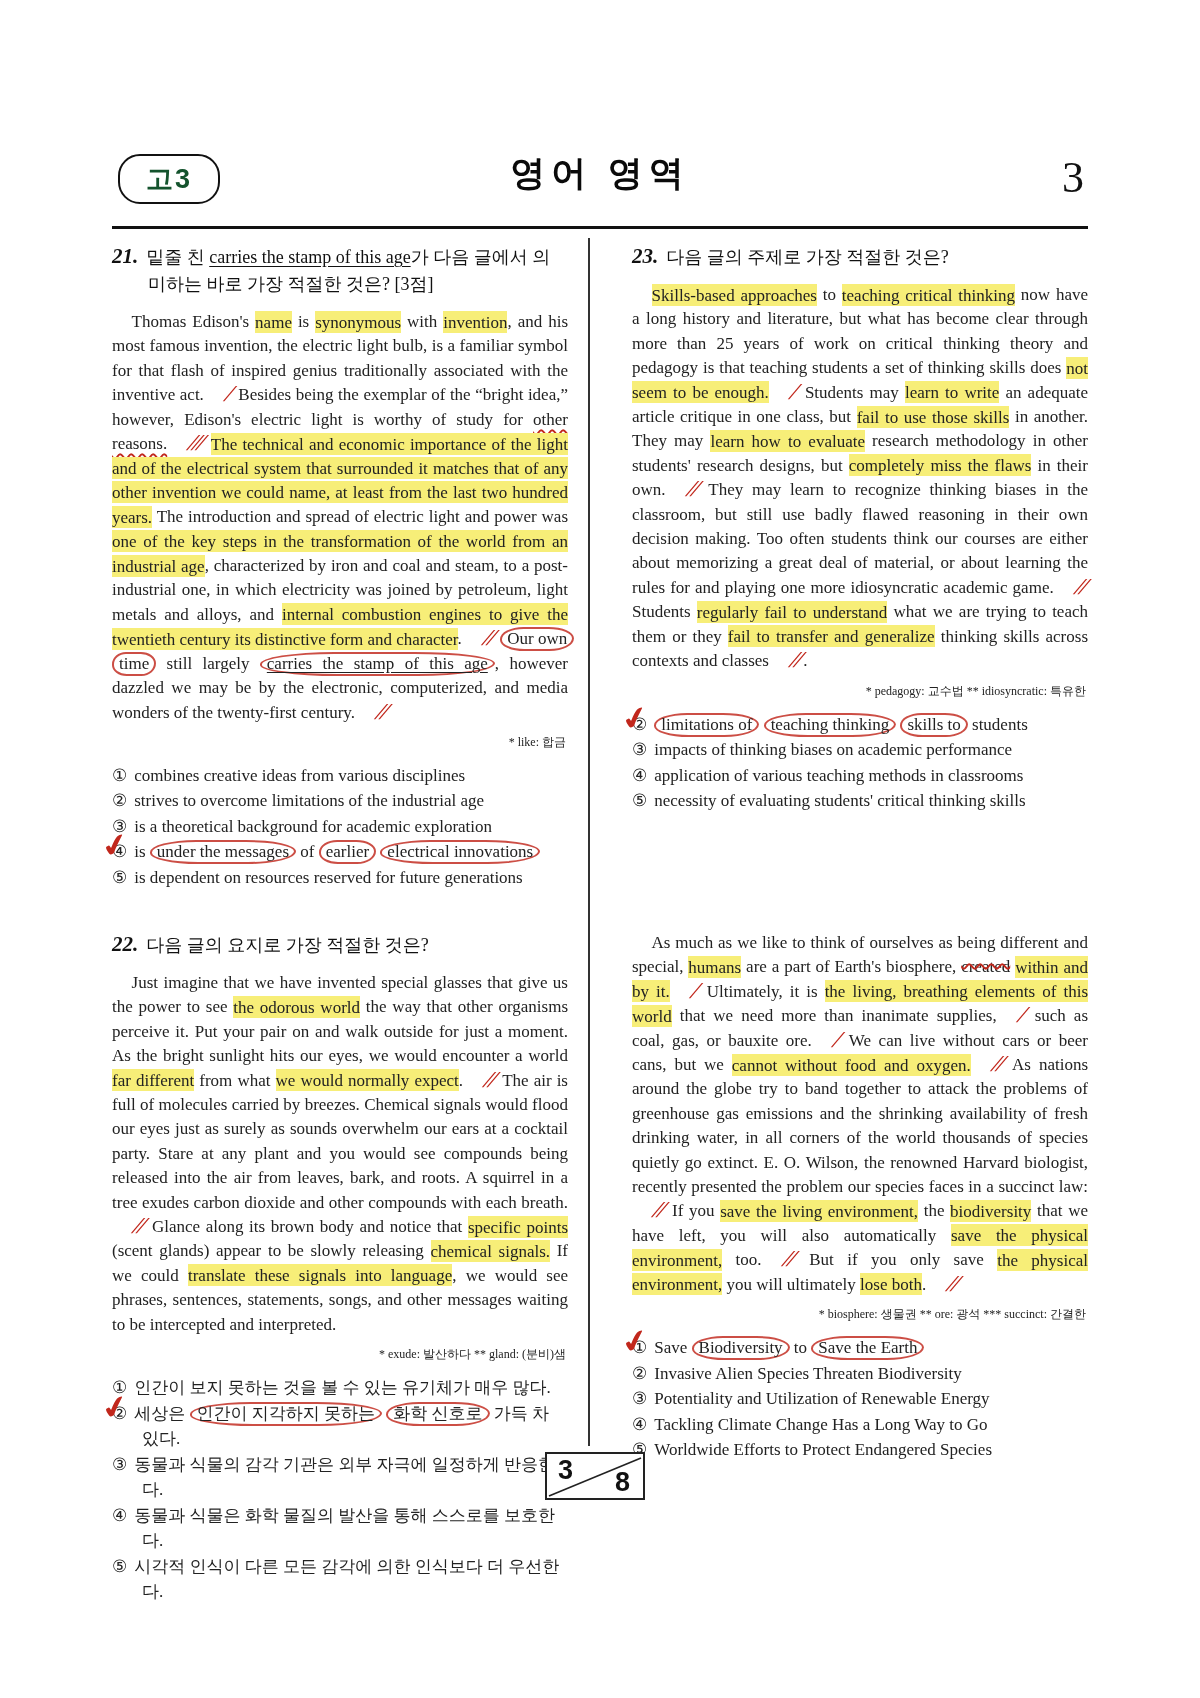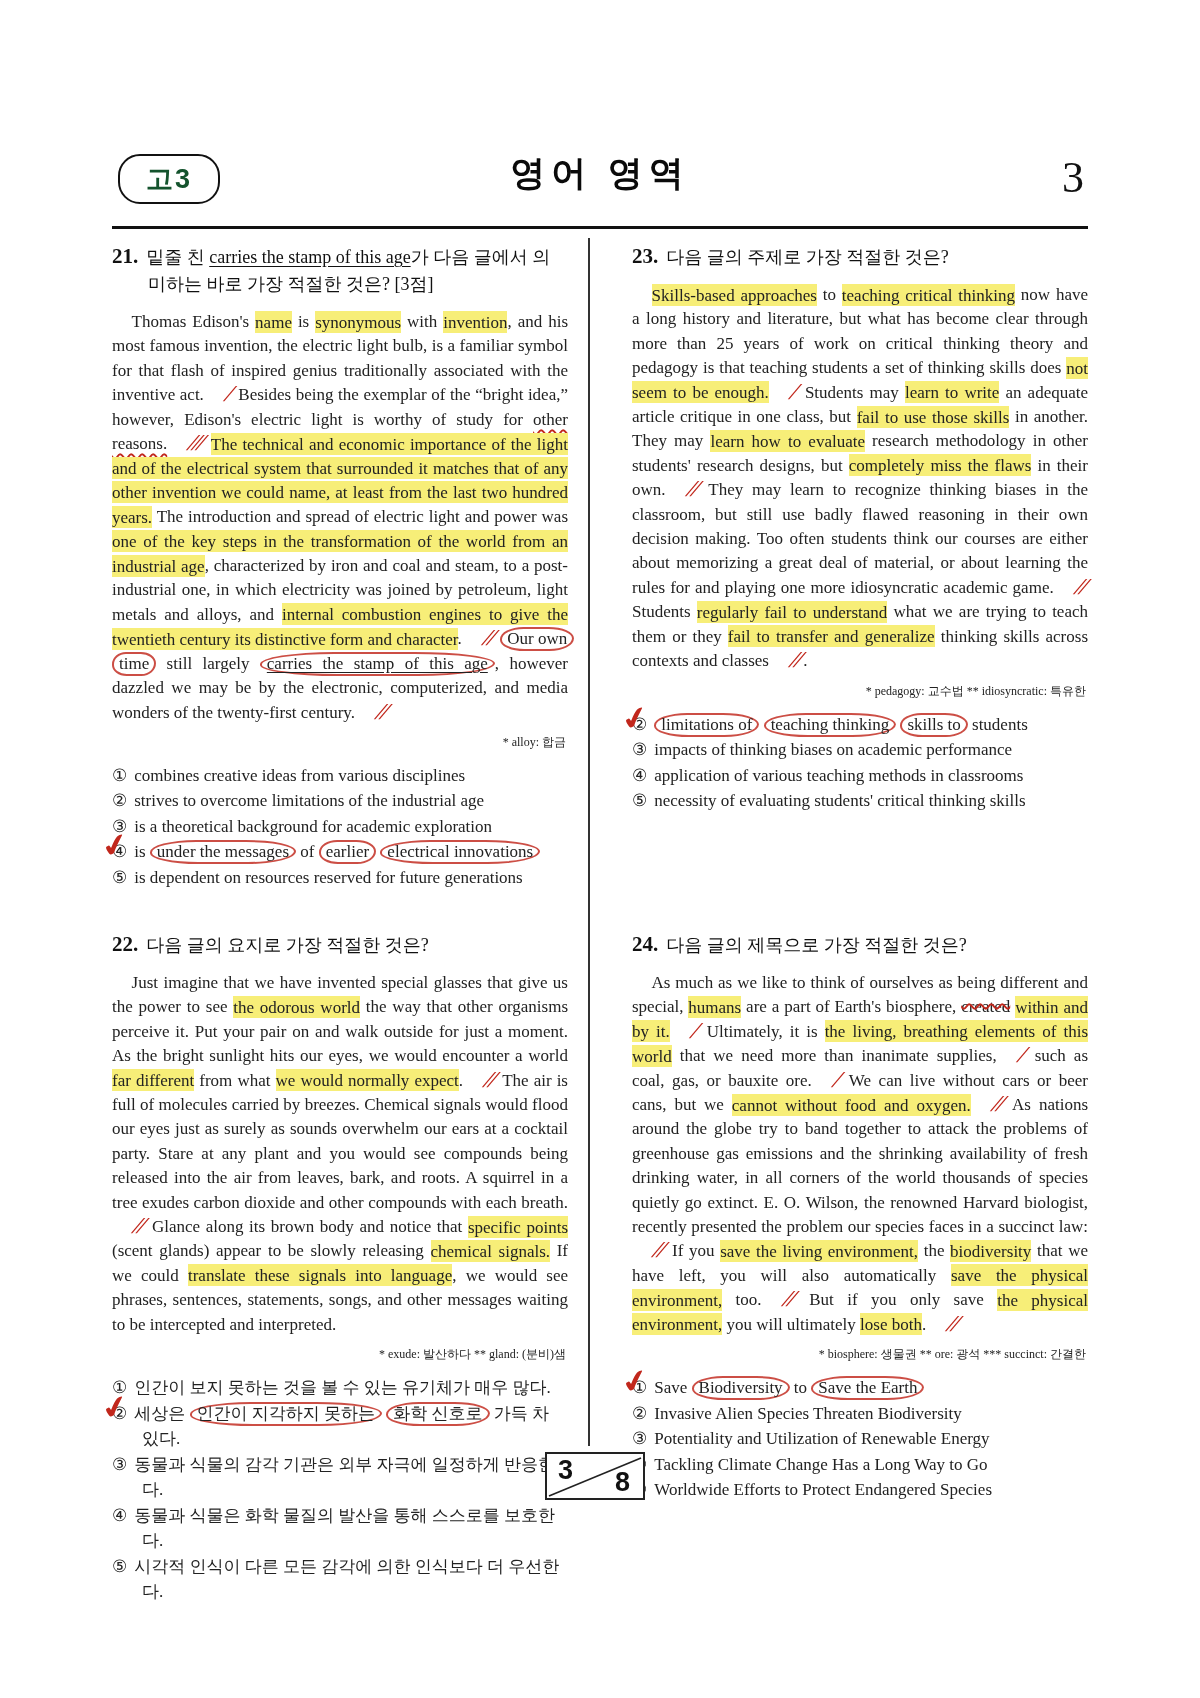--- a/index.html
+++ b/index.html
@@ -42,21 +42,21 @@
     position:absolute;left:588px;top:238px;width:2px;height:1208px;background:#333;
   }
 
   
   .question{margin-bottom:26px;}
   .q-first{min-height:662px;}
   .q-head{
     padding-left:36px;text-indent:-36px;
     font-size:18px;line-height:27px;margin-bottom:12px;color:#111;
   }
-  .q-num{font-weight:bold;font-size:21px;padding-right:8px;}
+  .q-num{font-style:italic;font-weight:bold;font-size:21px;padding-right:8px;}
   .passage{
     text-align:justify;font-size:17px;line-height:24.4px;
     text-indent:1.15em;color:#222;
   }
   .footnote{
     text-align:right;font-size:12px;line-height:22px;margin:6px 2px 10px 0;color:#222;
   }
   .choices{list-style:none;}
   .choices li{
     position:relative;font-size:17px;line-height:25.5px;color:#222;
@@ -115,21 +115,21 @@
   <div class="hdr-rule"></div>
 
   <div class="col-divider"></div>
 
   <div class="columns">
     <section class="col">
 
       <article class="question q-first">
         <div class="q-head"><span class="q-num">21.</span><span class="q-prompt"><span>밑줄 친 </span><span class="ul">carries the stamp of this age</span><span>가 다음 글에서 의미하는 바로 가장 적절한 것은? [3점]</span></span></div>
         <p class="passage"><span>Thomas Edison's </span><span class="hl">name</span><span> is </span><span class="hl">synonymous</span><span> with </span><span class="hl">invention</span><span>, and his most famous invention, the electric light bulb, is a familiar symbol for that flash of inspired genius traditionally associated with the inventive act.</span><span class="pen">/</span><span> Besides being the exemplar of the “bright idea,” however, Edison's electric light is worthy of study for </span><span class="wavy">other reasons.</span><span class="pen">///</span><span> </span><span class="hl">The technical and economic importance of the light and of the electrical system that surrounded it matches that of any other invention we could name, at least from the last two hundred years.</span><span> The introduction and spread of electric light and power was </span><span class="hl">one of the key steps in the transformation of the world from an industrial age</span><span>, characterized by iron and coal and steam, to a post-industrial one, in which electricity was joined by petroleum, light metals and alloys, and </span><span class="hl">internal combustion engines to give the twentieth century its distinctive form and character</span><span>.</span><span class="pen">//</span><span> </span><span class="circle">Our own time</span><span> still largely </span><span class="ul circle">carries the stamp of this age</span><span>, however dazzled we may be by the electronic, computerized, and media wonders of the twenty-first century.</span><span class="pen">//</span></p>
-        <div class="footnote">* alloy: 합금</div>
+        <div class="footnote">* like: 합금</div>
         <ol class="choices">
             <li><span class="cnum">①</span><span><span>combines creative ideas from various disciplines</span></span></li>
             <li><span class="cnum">②</span><span><span>strives to overcome limitations of the industrial age</span></span></li>
             <li><span class="cnum">③</span><span><span>is a theoretical background for academic exploration</span></span></li>
             <li><span class="check">✔</span><span class="cnum">④</span><span><span>is </span><span class="circle">under the messages</span><span> of </span><span class="circle">earlier</span><span> </span><span class="circle">electrical innovations</span></span></li>
             <li><span class="cnum">⑤</span><span><span>is dependent on resources reserved for future generations</span></span></li>
           </ol>
       </article>
 
       <article class="question">
@@ -154,21 +154,20 @@
         <div class="footnote">* pedagogy: 교수법  ** idiosyncratic: 특유한</div>
         <ol class="choices">
             <li><span class="check">✔</span><span class="cnum">②</span><span><span class="circle">limitations of</span><span> </span><span class="circle">teaching thinking</span><span> </span><span class="circle">skills to</span><span> students</span></span></li>
             <li><span class="cnum">③</span><span><span>impacts of thinking biases on academic performance</span></span></li>
             <li><span class="cnum">④</span><span><span>application of various teaching methods in classrooms</span></span></li>
             <li><span class="cnum">⑤</span><span><span>necessity of evaluating students' critical thinking skills</span></span></li>
           </ol>
       </article>
 
       <article class="question">
-        <div class="q-head"><span class="q-num">24.</span><span class="q-prompt"><span>다음 글의 제목으로 가장 적절한 것은?</span></span></div>
         <p class="passage"><span>As much as we like to think of ourselves as being different and special, </span><span class="hl">humans</span><span> are a part of Earth's biosphere, </span><span class="wavy-strike">created</span><span> </span><span class="hl">within and by it.</span><span class="pen">/</span><span> Ultimately, it is </span><span class="hl">the living, breathing elements of this world</span><span> that we need more than inanimate supplies,</span><span class="pen">/</span><span> such as coal, gas, or bauxite ore.</span><span class="pen">/</span><span> We can live without cars or beer cans, but we </span><span class="hl">cannot without food and oxygen.</span><span class="pen">//</span><span> As nations around the globe try to band together to attack the problems of greenhouse gas emissions and the shrinking availability of fresh drinking water, in all corners of the world thousands of species quietly go extinct. E. O. Wilson, the renowned Harvard biologist, recently presented the problem our species faces in a succinct law:</span><span class="pen">//</span><span> If you </span><span class="hl">save the living environment,</span><span> the </span><span class="hl">biodiversity</span><span> that we have left, you will also automatically </span><span class="hl">save the physical environment,</span><span> too.</span><span class="pen">//</span><span> But if you only save </span><span class="hl">the physical environment,</span><span> you will ultimately </span><span class="hl">lose both</span><span>.</span><span class="pen">//</span></p>
         <div class="footnote">* biosphere: 생물권  ** ore: 광석  *** succinct: 간결한</div>
         <ol class="choices">
             <li><span class="check">✔</span><span class="cnum">①</span><span><span>Save </span><span class="circle">Biodiversity</span><span> to </span><span class="circle">Save the Earth</span></span></li>
             <li><span class="cnum">②</span><span><span>Invasive Alien Species Threaten Biodiversity</span></span></li>
             <li><span class="cnum">③</span><span><span>Potentiality and Utilization of Renewable Energy</span></span></li>
             <li><span class="cnum">④</span><span><span>Tackling Climate Change Has a Long Way to Go</span></span></li>
             <li><span class="cnum">⑤</span><span><span>Worldwide Efforts to Protect Endangered Species</span></span></li>
           </ol>
       </article>

